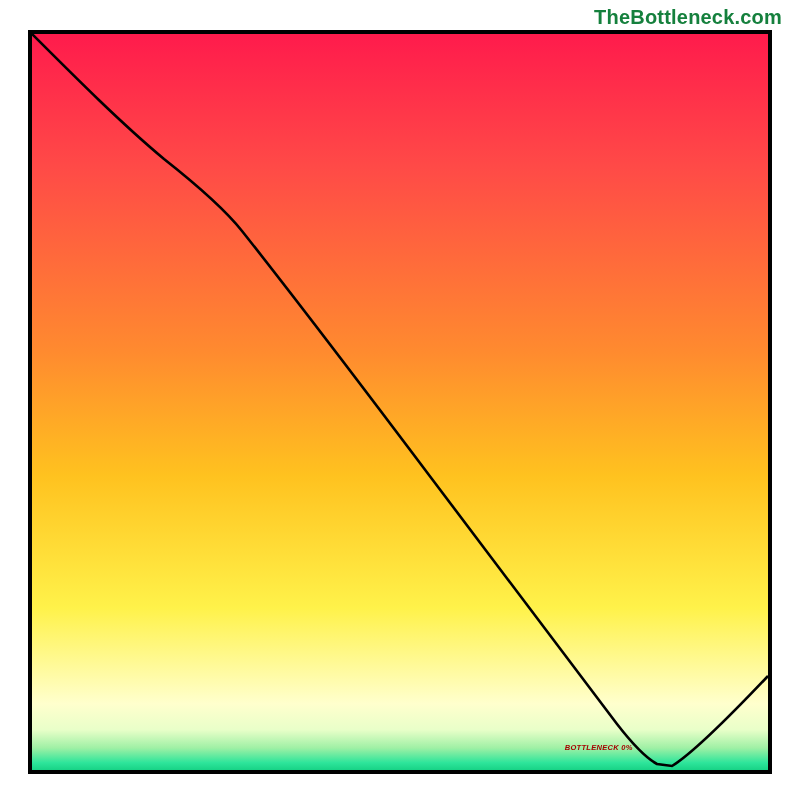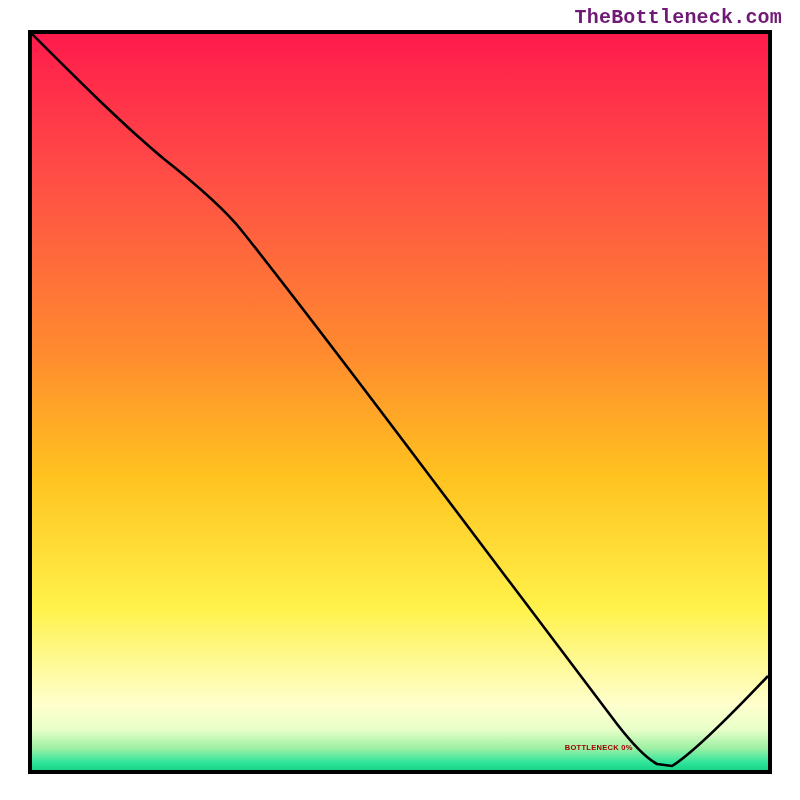--- a/index.html
+++ b/index.html
@@ -13,35 +13,36 @@
   }
   .container {
     position: relative;
     width: 800px;
     height: 800px;
   }
   .watermark {
     position: absolute;
     top: 6px;
     right: 18px;
-    color: #701a75;
+    color: #15803d;
     font-size: 20px;
     font-weight: 600;
     letter-spacing: 0.2px;
-    font-family: Liberation Mono, monospace;
+    font-family: Liberation Sans, sans-serif;
   }
   .plot-frame {
     position: absolute;
     left: 28px;
     top: 30px;
     width: 744px;
     height: 744px;
     border: 4px solid #000;
     box-sizing: border-box;
     overflow: hidden;
+    font-style: italic;
   }
   .gradient {
     position: absolute;
     inset: 0;
     
     background:
       linear-gradient(to bottom,
         #ff1b4c 0%,
         #ff4a47 18%,
         #ff8a2f 43%,

